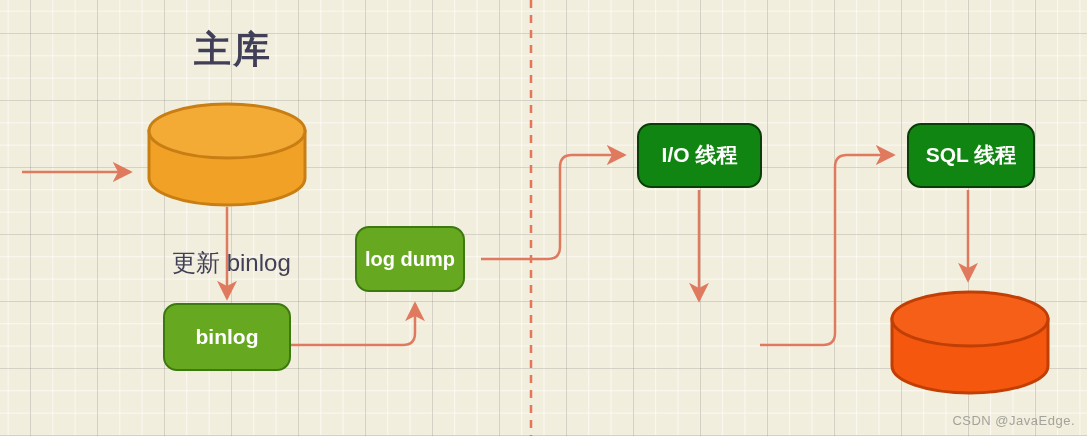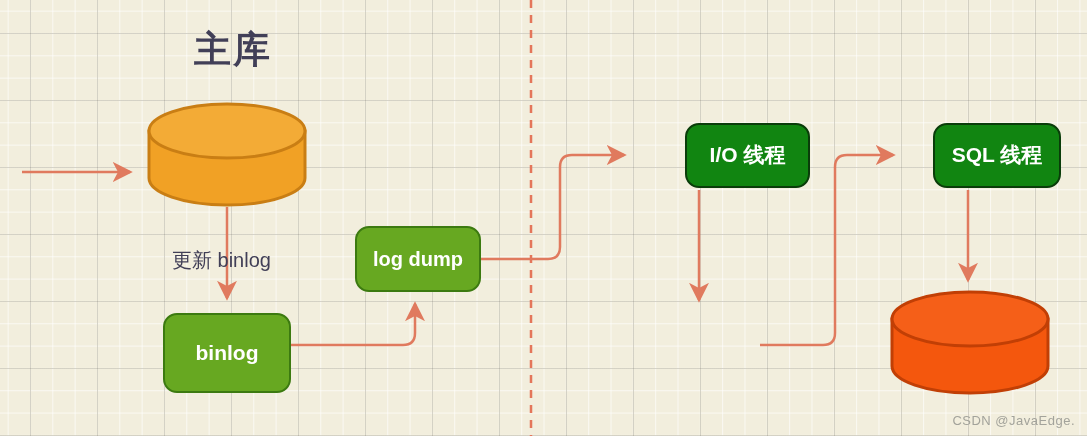--- a/index.html
+++ b/index.html
@@ -73,36 +73,36 @@
     </g>
 
     <g>
       <path d="M892,319 L892,366 A78,27 0 0 0 1048,366 L1048,319 Z" fill="#f4570d" stroke="#c13f05" stroke-width="3"></path>
       <ellipse cx="970" cy="319" rx="78" ry="27" fill="#f55f18" stroke="#c13f05" stroke-width="3"></ellipse>
     </g>
   </svg>
 
   <div class="title" style="left:233px;top:25px;">主库</div>
 
-  <div class="lbl" style="left:172px;top:247px;font-size:20px;">更新 binlog</div>
+  <div class="lbl" style="left:172px;top:247px;font-size:24px;">更新 binlog</div>
 
-  <div class="box box-light" style="left:163px;top:313px;width:128px;height:80px;">
+  <div class="box box-light" style="left:163px;top:303px;width:128px;height:68px;">
     <span>binlog</span>
   </div>
 
-  <div class="box box-light" style="left:355px;top:226px;width:126px;height:66px;font-size:20px;">
+  <div class="box box-light" style="left:355px;top:226px;width:110px;height:66px;font-size:20px;">
     <span>
       <span style="display:block;">log dump</span>
     </span>
   </div>
 
-  <div class="box box-dark" style="left:637px;top:123px;width:125px;height:65px;margin-left:48px;">
+  <div class="box box-dark" style="left:637px;top:123px;width:125px;height:65px;">
     <span>I/O 线程</span>
   </div>
 
 
-  <div class="box box-dark" style="left:907px;top:123px;width:128px;height:65px;margin-left:26px;">
+  <div class="box box-dark" style="left:907px;top:123px;width:128px;height:65px;">
     <span>SQL 线程</span>
   </div>
 
   <div class="watermark">CSDN @JavaEdge.</div>
 
 </div>
 
 </body></html>

